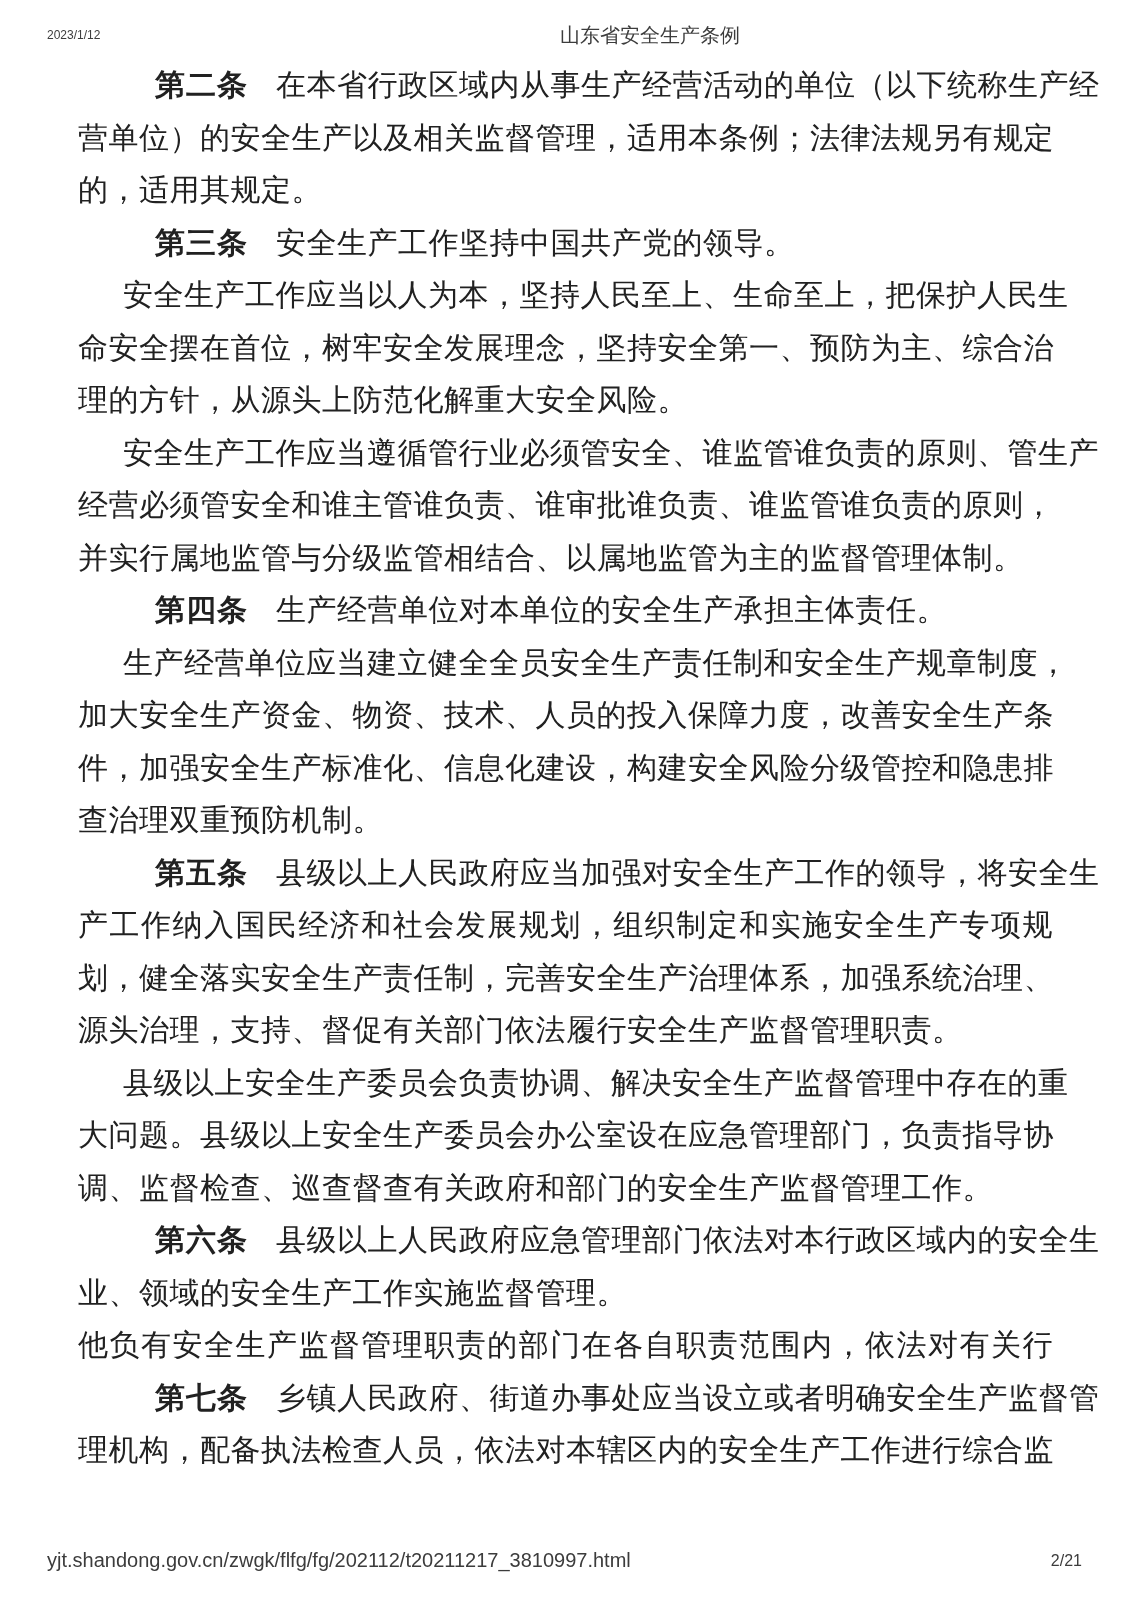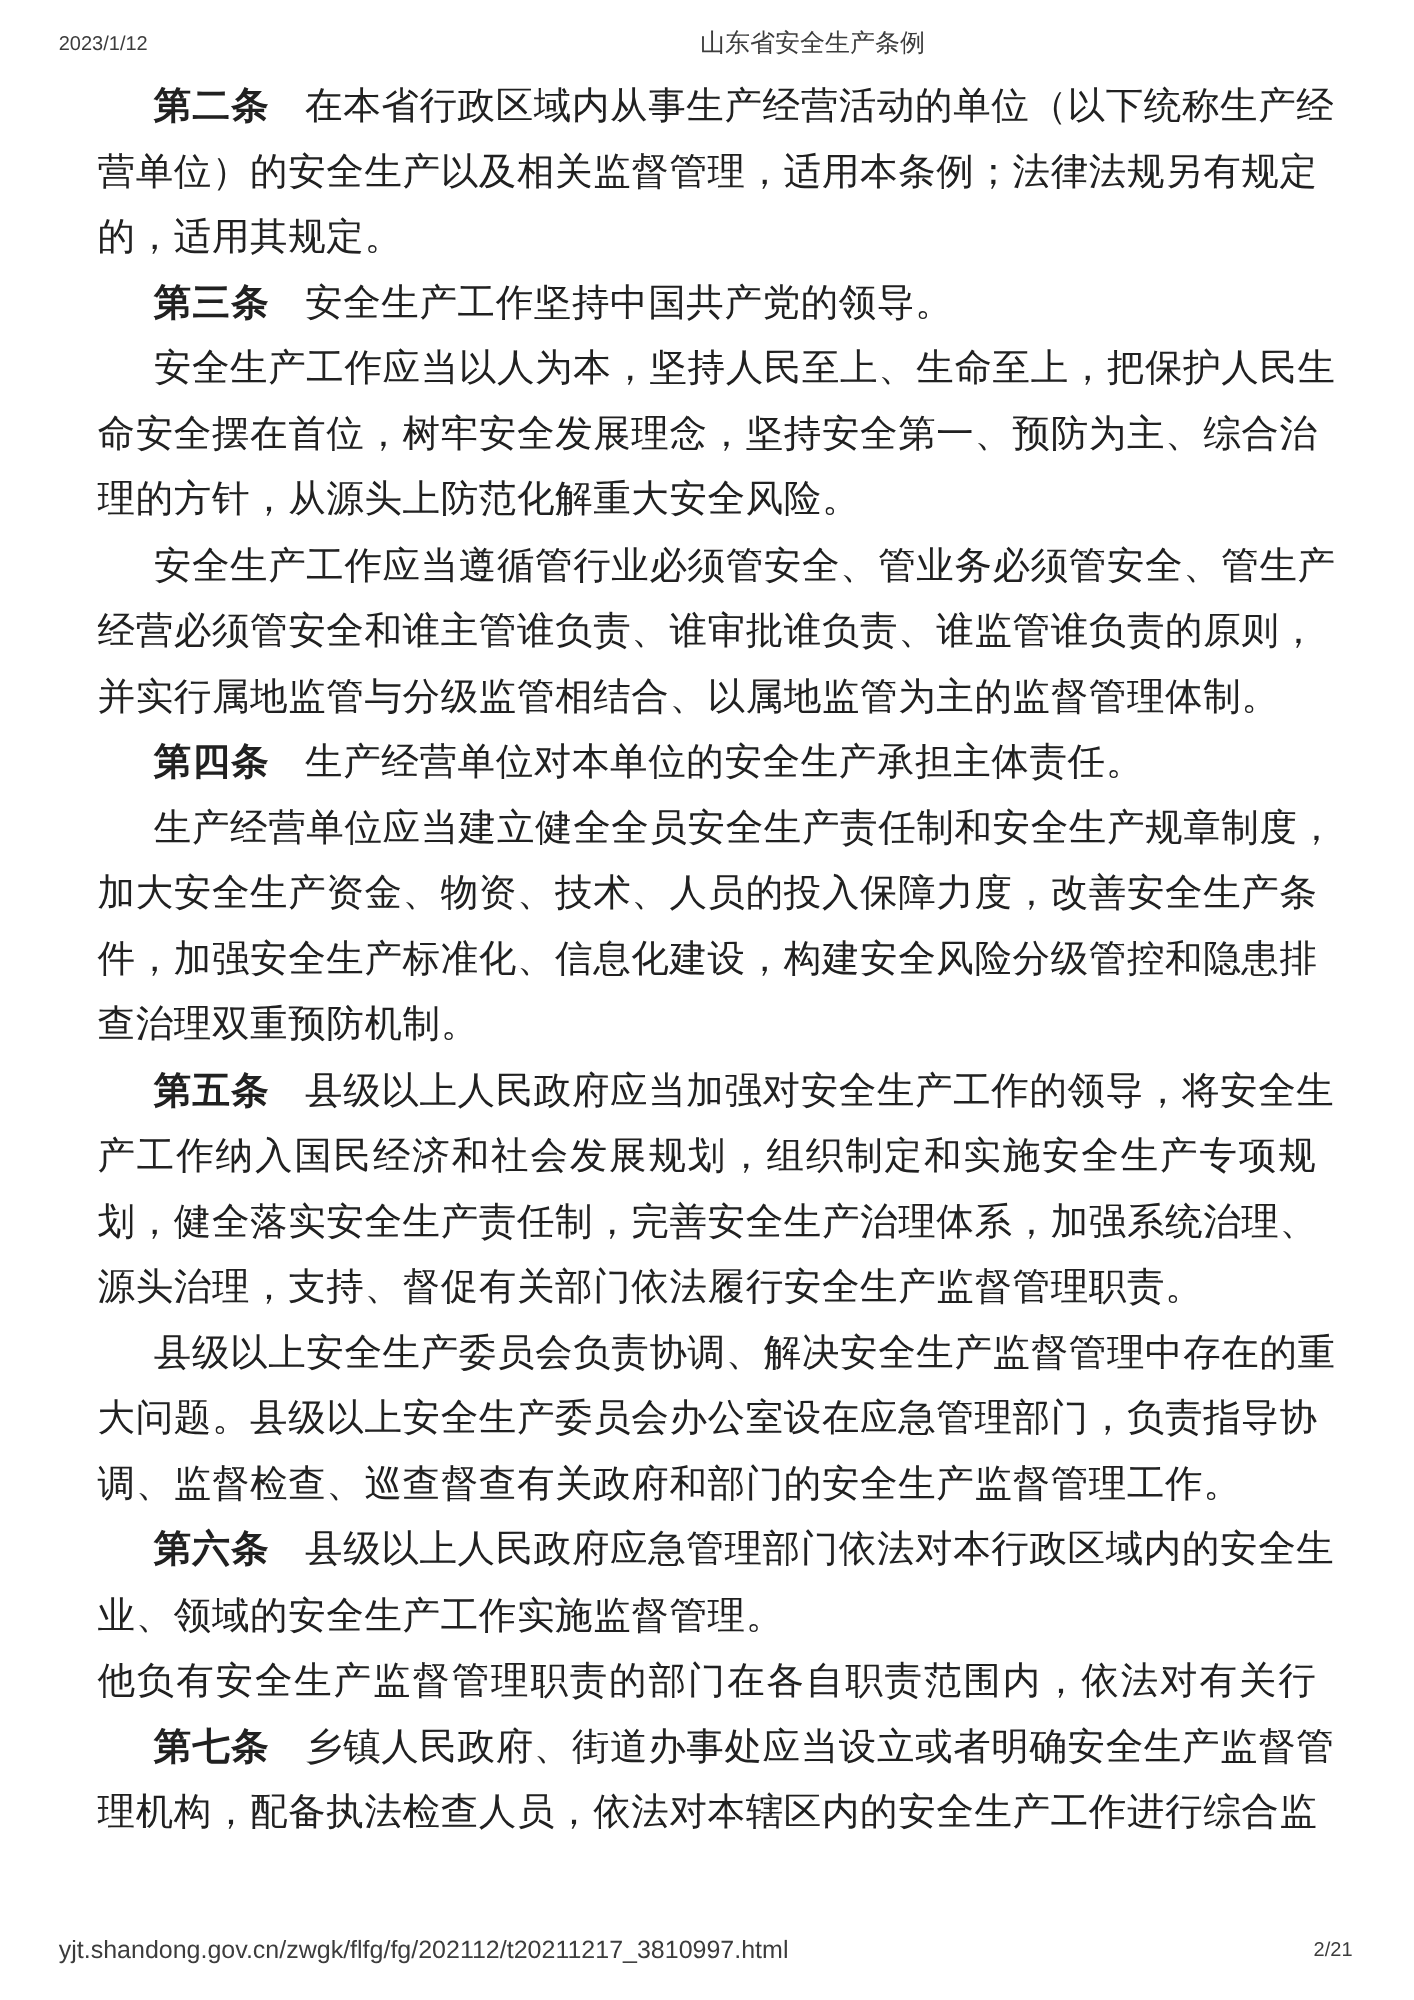--- a/index.html
+++ b/index.html
@@ -13,21 +13,21 @@
     height: 1600px;
     background: #ffffff;
     overflow: hidden;
     font-family: "Liberation Sans", sans-serif;
   }
   
   .hdr-date {
     position: absolute;
     left: 47px;
     top: 26px;
-    font-size: 16px;
+    font-size: 12px;
     line-height: 19px;
     color: #3c3c3c;
     font-family: "Liberation Sans", sans-serif;
     white-space: nowrap;
   }
   .hdr-title {
     position: absolute;
     left: 560px;
     top: 26px;
     font-size: 20px;
@@ -58,20 +58,21 @@
     text-align-last: left;
   }
   .line.first {
     text-indent: 45px;
   }
   .article-head {
     font-weight: 700;
     font-family: "Liberation Sans", "DejaVu Sans", sans-serif;
     margin-right: 28px;
     letter-spacing: 1px;
+    margin-left: 32px;
   }
   
   .ftr-url {
     position: absolute;
     left: 47px;
     top: 1551px;
     font-size: 20px;
     line-height: 19px;
     color: #3c3c3c;
     font-family: "Liberation Sans", sans-serif;
@@ -99,21 +100,21 @@
   </div>
 
   <div class="doc-body">
       <div class="line first"><span class="article-head">第二条</span><span>在本省行政区域内从事生产经营活动的单位（以下统称生产经</span></div>
       <div class="line"><span>营单位）的安全生产以及相关监督管理，适用本条例；法律法规另有规定</span></div>
       <div class="line para-end"><span>的，适用其规定。</span></div>
       <div class="line first para-end"><span class="article-head">第三条</span><span>安全生产工作坚持中国共产党的领导。</span></div>
       <div class="line first"><span>安全生产工作应当以人为本，坚持人民至上、生命至上，把保护人民生</span></div>
       <div class="line"><span>命安全摆在首位，树牢安全发展理念，坚持安全第一、预防为主、综合治</span></div>
       <div class="line para-end"><span>理的方针，从源头上防范化解重大安全风险。</span></div>
-      <div class="line first"><span>安全生产工作应当遵循管行业必须管安全、管业务必须管安全、管生产</span></div>
+      <div class="line first"><span>安全生产工作应当遵循管行业必须管安全、谁监管谁负责的原则、管生产</span></div>
       <div class="line"><span>经营必须管安全和谁主管谁负责、谁审批谁负责、谁监管谁负责的原则，</span></div>
       <div class="line para-end"><span>并实行属地监管与分级监管相结合、以属地监管为主的监督管理体制。</span></div>
       <div class="line first para-end"><span class="article-head">第四条</span><span>生产经营单位对本单位的安全生产承担主体责任。</span></div>
       <div class="line first"><span>生产经营单位应当建立健全全员安全生产责任制和安全生产规章制度，</span></div>
       <div class="line"><span>加大安全生产资金、物资、技术、人员的投入保障力度，改善安全生产条</span></div>
       <div class="line"><span>件，加强安全生产标准化、信息化建设，构建安全风险分级管控和隐患排</span></div>
       <div class="line para-end"><span>查治理双重预防机制。</span></div>
       <div class="line first"><span class="article-head">第五条</span><span>县级以上人民政府应当加强对安全生产工作的领导，将安全生</span></div>
       <div class="line"><span>产工作纳入国民经济和社会发展规划，组织制定和实施安全生产专项规</span></div>
       <div class="line"><span>划，健全落实安全生产责任制，完善安全生产治理体系，加强系统治理、</span></div>

